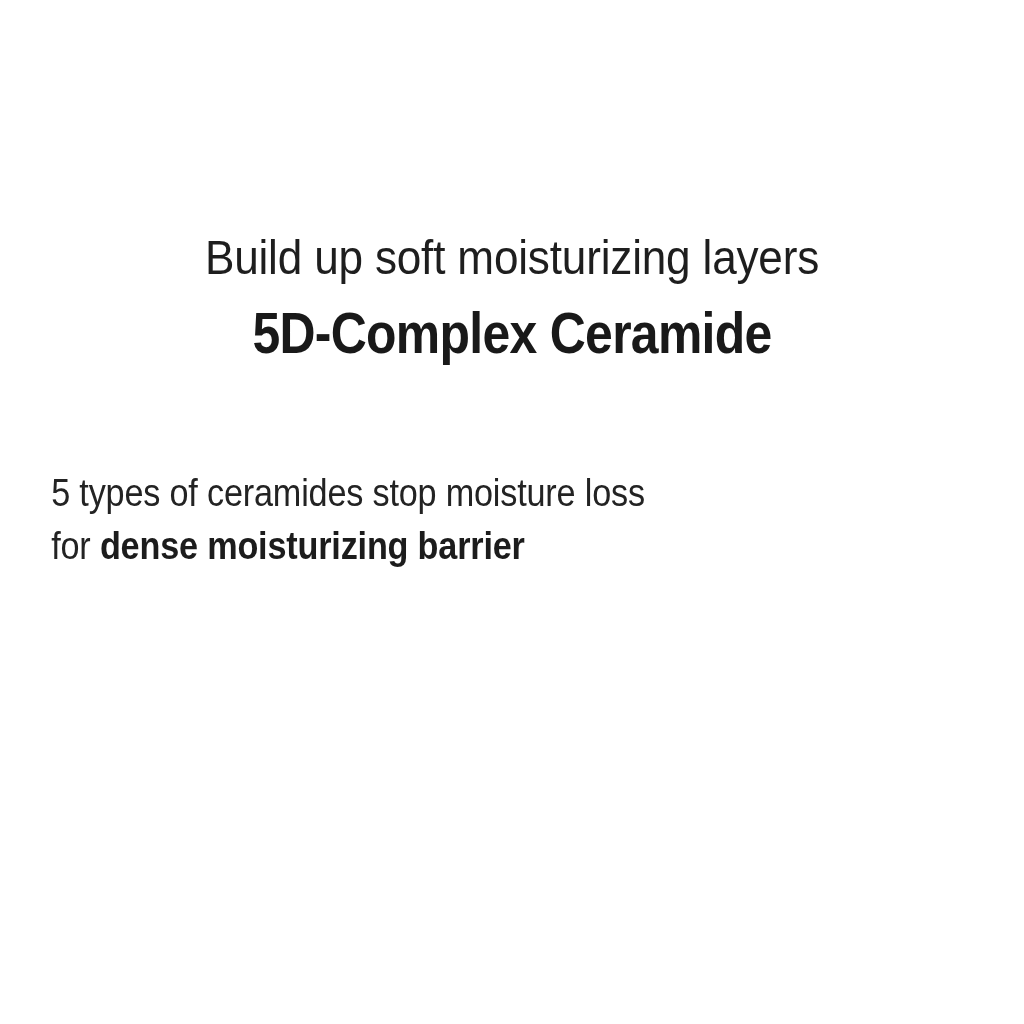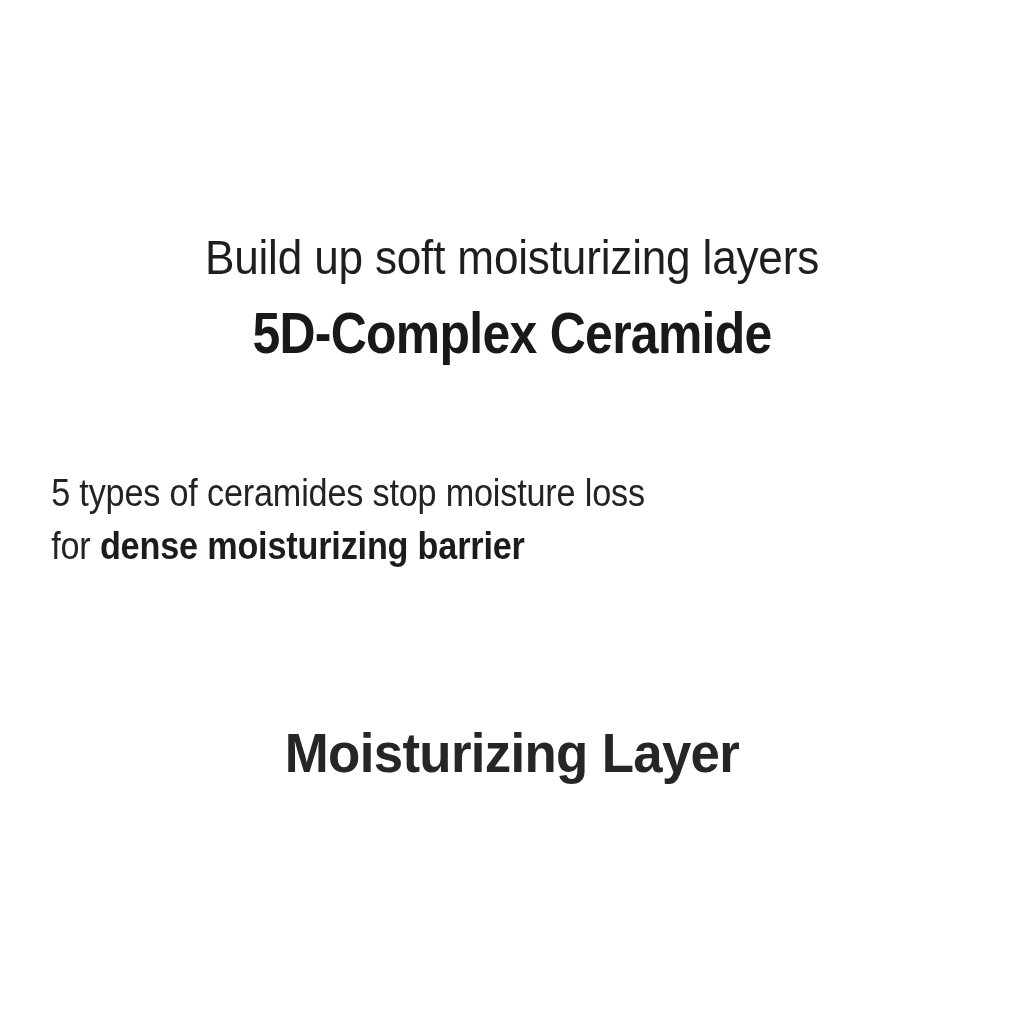--- a/index.html
+++ b/index.html
@@ -115,17 +115,14 @@
     <span class="headline">5D-Complex Ceramide</span>
   </div>
 
   <div class="body-block">
     <span class="body-line">5 types of ceramides stop moisture loss</span>
     <span class="body-line">
       <span>for </span><span class="strong">dense moisturizing barrier</span>
     </span>
   </div>
 
-  <div class="section-label-block">
-    <span class="section-label">Moisturizing Layer</span>
-  </div>
 
 </div>
 
 </body></html>

